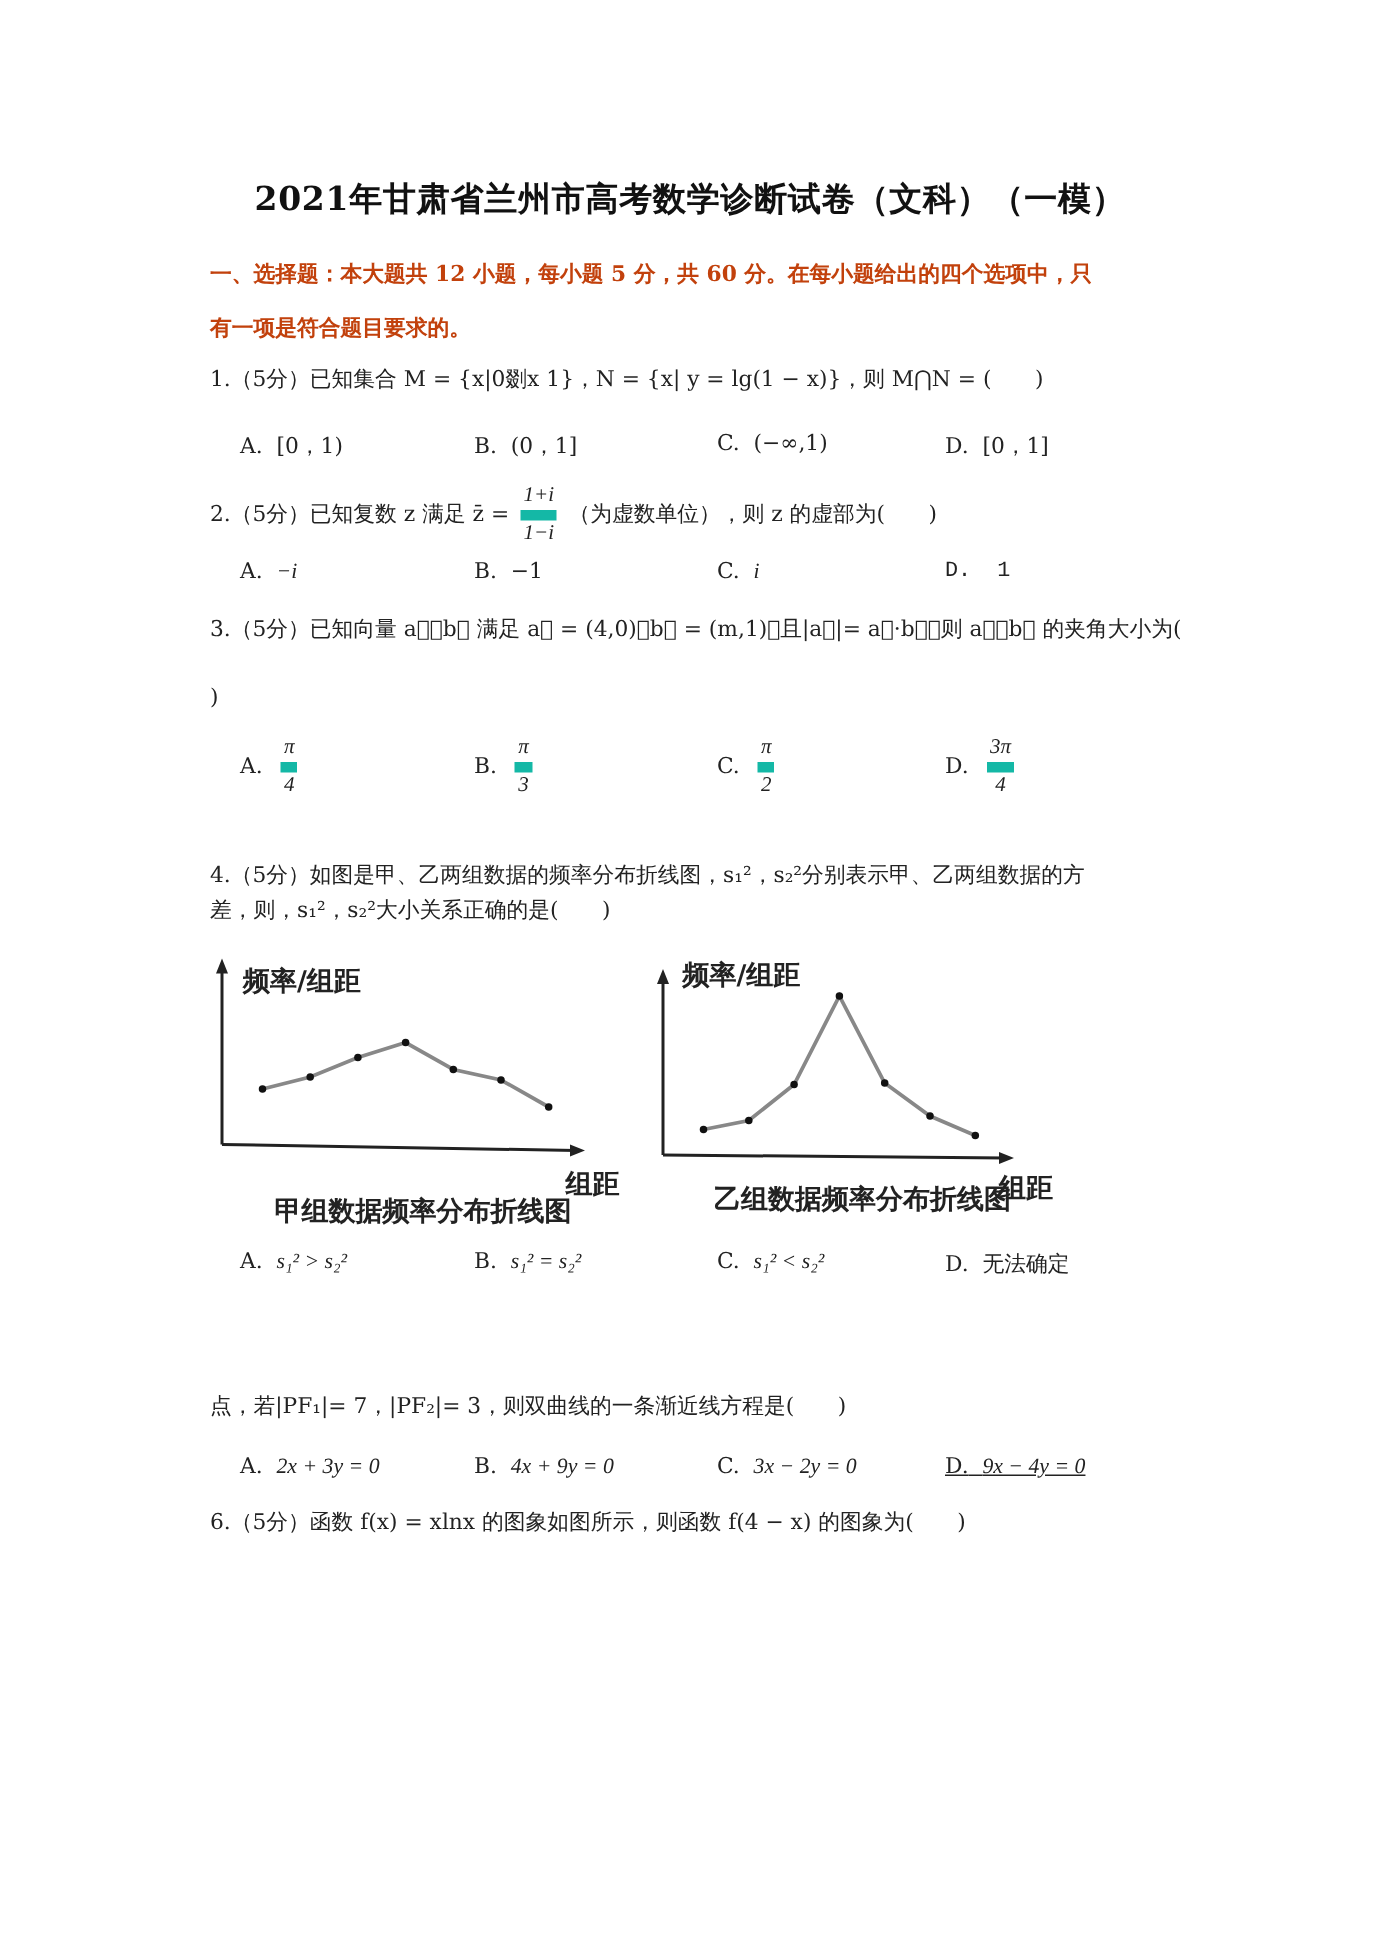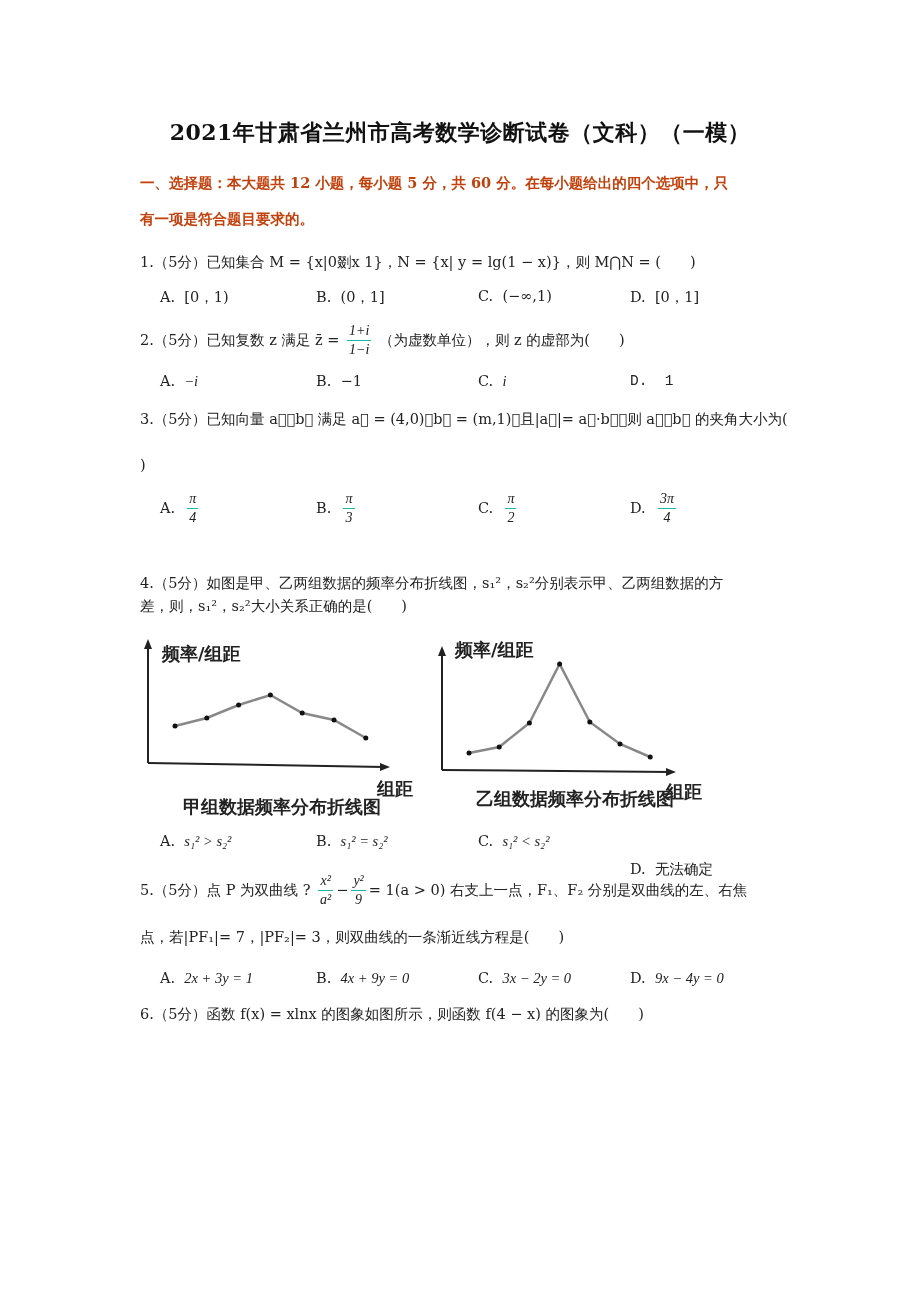--- a/index.html
+++ b/index.html
@@ -12,39 +12,39 @@
     position: absolute; top: 118px; left: 0; width: 920px; text-align: center;
     font-family: "DejaVu Serif", serif; font-weight: bold; font-size: 22px; letter-spacing: 0.5px; color: #111;
   }
   .section {
     position: absolute; left: 140px; width: 650px; font-weight: bold; font-size: 14.5px; line-height: 36px; color: #c2410c;
   }
   .line { position: absolute; left: 140px; font-size: 14.5px; color: #222; white-space: nowrap; }
   .math { font-family: "Liberation Serif", "DejaVu Serif", serif; font-style: italic; }
   .opt { position: absolute; font-size: 14.5px; color: #222; white-space: nowrap; }
   .frac { display: inline-flex; flex-direction: column; align-items: center; vertical-align: middle; margin: 0 3px; }
-  .frac .num { border-bottom: 1px solid #14b8a6; padding: 0 2px; line-height: 18px; font-size: 14px; }
+  .frac .num { border-bottom: 7px solid #14b8a6; padding: 0 2px; line-height: 18px; font-size: 14px; }
   .frac .den { line-height: 18px; font-size: 14px; padding: 0 2px; }
   .chart { position: absolute; }
   .chart svg { position: absolute; left: 0; top: 0; }
   .chart-label { position: absolute; font-family: "DejaVu Sans", sans-serif; font-weight: bold; font-size: 18px; color: #222; white-space: nowrap; }
 </style>
 </head>
 <body>
 
 <div class="page">
 
   <div class="title">2021年甘肃省兰州市高考数学诊断试卷（文科）（一模）</div>
 
   <div class="section" style="top:165px;">
     <div>一、选择题：本大题共 12 小题，每小题 5 分，共 60 分。在每小题给出的四个选项中，只</div>
     <div>有一项是符合题目要求的。</div>
   </div>
 
-  <div class="line" style="top:243px;margin-top:10px;">
+  <div class="line" style="top:243px;">
     <span>1.</span><span>（5分）</span><span>已知集合 M = {x|0剟x 1}，N = {x| y = lg(1 − x)}，则 M⋂N = (　　)</span>
   </div>
   <div class="opt" style="left:160px; top:288px;"><span>A.</span>&nbsp;&nbsp;<span>[0，1)</span></div>
   <div class="opt" style="left:316px; top:288px;"><span>B.</span>&nbsp;&nbsp;<span>(0，1]</span></div>
   <div class="opt" style="left:478px; top:288px;"><span>C.</span>&nbsp;&nbsp;<span>(−∞,1)</span></div>
   <div class="opt" style="left:630px; top:288px;"><span>D.</span>&nbsp;&nbsp;<span>[0，1]</span></div>
 
   <div class="line" style="top:322px;">
     <span>2.</span><span>（5分）</span><span>已知复数 z 满足 z̄ =</span>
     <span class="frac math">
@@ -121,35 +121,25 @@
     <div class="chart-label" style="left:183px; top:795px;">甲组数据频率分布折线图</div>
 
     <div class="chart-label" style="left:455px; top:638px;">频率/组距</div>
     <div class="chart-label" style="left:666px; top:780px;">组距</div>
     <div class="chart-label" style="left:476px; top:787px;">乙组数据频率分布折线图</div>
   </div>
 
   <div class="opt" style="left:160px; top:833px;"><span>A.</span>&nbsp;&nbsp;<span class="math">s₁² &gt; s₂²</span></div>
   <div class="opt" style="left:316px; top:833px;"><span>B.</span>&nbsp;&nbsp;<span class="math">s₁² = s₂²</span></div>
   <div class="opt" style="left:478px; top:833px;"><span>C.</span>&nbsp;&nbsp;<span class="math">s₁² &lt; s₂²</span></div>
-  <div class="opt" style="left:630px; top:833px;margin-top:27px;"><span>D.</span>&nbsp;&nbsp;<span>无法确定</span></div>
+  <div class="opt" style="left:630px; top:833px;"><span>D.</span>&nbsp;&nbsp;<span>无法确定</span></div>
 
-  <div class="line" style="top:872px;">
-    <span>5.</span><span>（5分）</span><span>点 P 为双曲线 ?</span>
-    <span class="frac math">
-        <span class="num">x²</span>
-        <span class="den">a²</span>
-      </span><span>−</span><span class="frac math">
-        <span class="num">y²</span>
-        <span class="den">9</span>
-      </span><span>= 1(a &gt; 0) 右支上一点，F₁、F₂ 分别是双曲线的左、右焦</span>
-  </div>
   <div class="line" style="top:928px;">点，若|PF₁|= 7，|PF₂|= 3，则双曲线的一条渐近线方程是(　　)</div>
-  <div class="opt" style="left:160px; top:970px;"><span>A.</span>&nbsp;&nbsp;<span class="math">2x + 3y = 1</span></div>
+  <div class="opt" style="left:160px; top:970px;"><span>A.</span>&nbsp;&nbsp;<span class="math">2x + 3y = 0</span></div>
   <div class="opt" style="left:316px; top:970px;"><span>B.</span>&nbsp;&nbsp;<span class="math">4x + 9y = 0</span></div>
   <div class="opt" style="left:478px; top:970px;"><span>C.</span>&nbsp;&nbsp;<span class="math">3x − 2y = 0</span></div>
-  <div class="opt" style="left:630px; top:970px;"><span>D.</span>&nbsp;&nbsp;<span class="math">9x − 4y = 0</span></div>
+  <div class="opt" style="left:630px; top:970px;text-decoration:underline;"><span>D.</span>&nbsp;&nbsp;<span class="math">9x − 4y = 0</span></div>
 
   <div class="line" style="top:1005px;">
     <span>6.</span><span>（5分）</span><span>函数 f(x) = xlnx 的图象如图所示，则函数 f(4 − x) 的图象为(　　)</span>
   </div>
 
 </div>
 
 </body></html>

